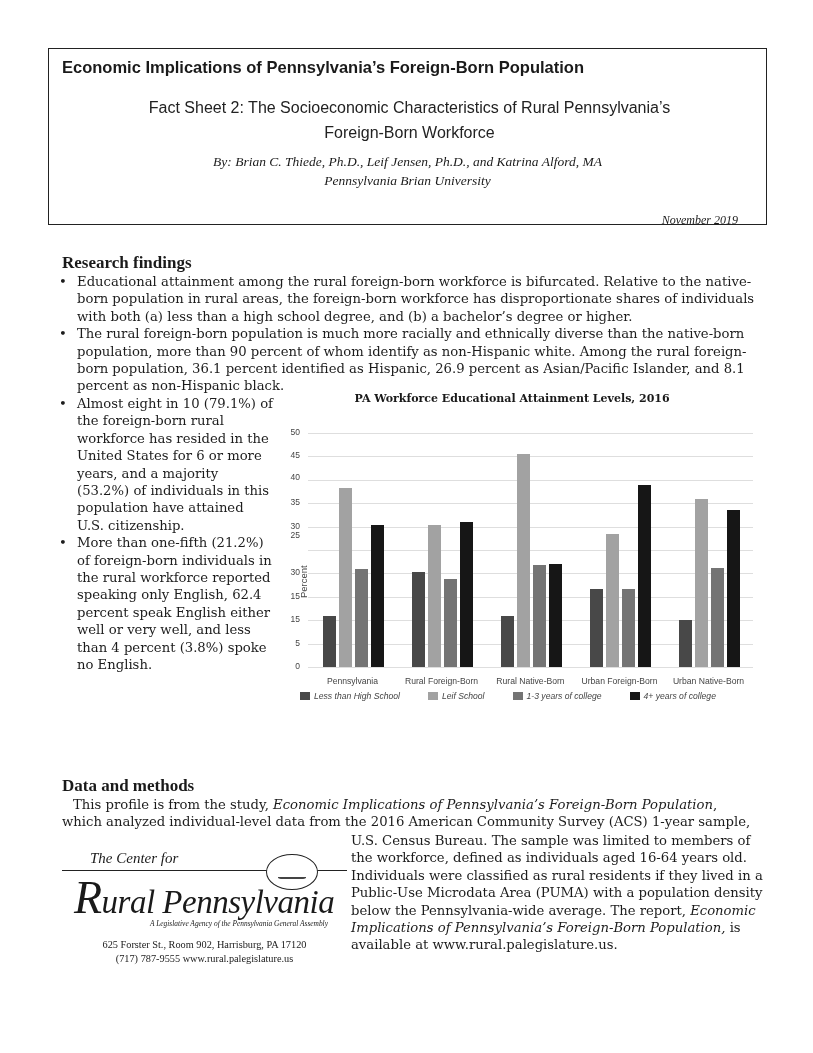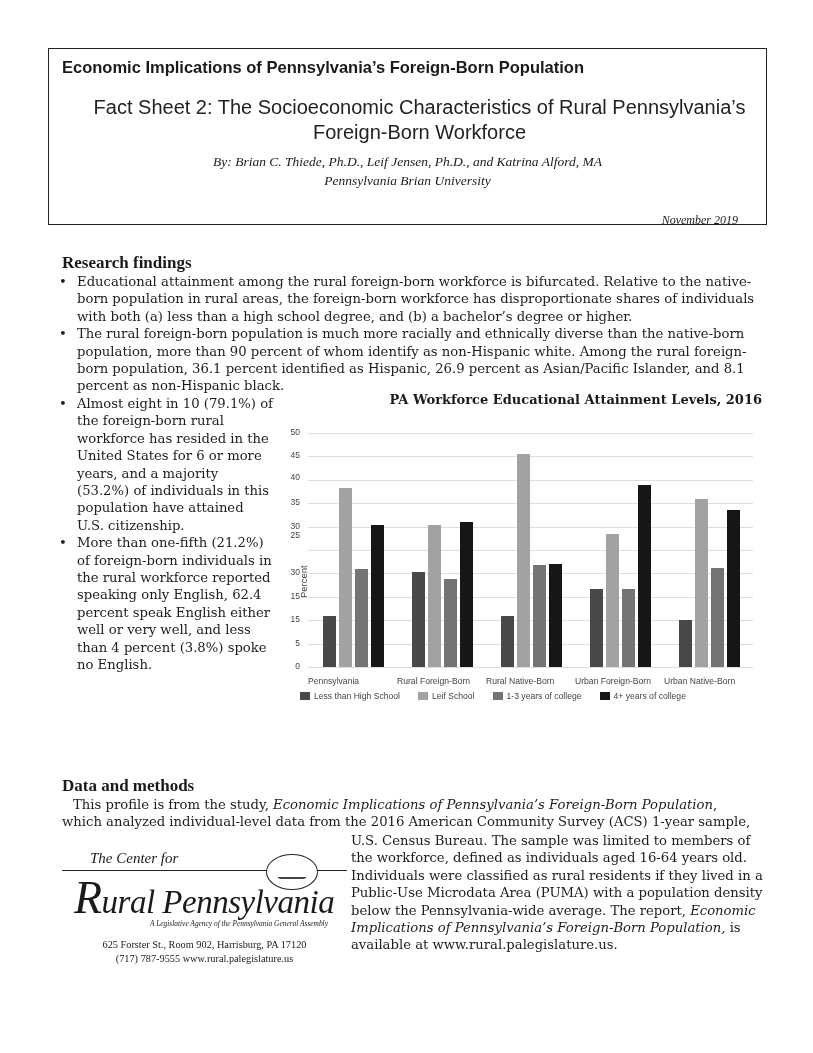--- a/index.html
+++ b/index.html
@@ -3,45 +3,45 @@
 <meta charset="utf-8">
 <style>
   html, body { margin:0; padding:0; background:#fff; }
   body { width:813px; height:1053px; position:relative; overflow:hidden; color:#1a1a1a; }
   .serif { font-family: "DejaVu Serif", "Liberation Serif", serif; }
   .sans { font-family: "Liberation Sans", "DejaVu Sans", sans-serif; }
   .lserif { font-family: "Liberation Serif", "DejaVu Serif", serif; }
 
   #header-box { position:absolute; left:48px; top:48px; width:719px; height:177px; border:1.5px solid #222; box-sizing:border-box; }
   #series-title { position:absolute; left:13px; top:9px; font-size:16.5px; font-weight:bold; color:#1a1a1a; }
-  #sheet-title { position:absolute; left:12px; width:100%; top:46px; text-align:center; font-size:20px; line-height:25px; color:#222; }
+  #sheet-title { position:absolute; left:2px; width:100%; top:46px; text-align:center; font-size:16px; line-height:25px; color:#222; }
   #authors { position:absolute; left:0; width:100%; top:103px; text-align:center; font-size:13.5px; font-style:italic; line-height:19px; }
   #date { position:absolute; right:28px; top:164px; font-size:12px; font-style:italic; }
 
   h2.section { position:absolute; margin:0; font-size:17px; font-weight:bold; }
   #rf-heading { left:62px; top:253px; }
   #dm-heading { left:62px; top:776px; }
 
   .bullets { position:absolute; margin:0; padding:0; list-style:none; font-size:13.2px; line-height:17.4px; color:#1c1c1c; }
   .bullets li { position:relative; padding-left:19px; }
   .bullets li::before { content:"•"; position:absolute; left:1px; top:0; }
   #bullets-wide { left:58px; top:273px; width:712px; }
   #bullets-narrow { left:58px; top:395px; width:215px; }
 
   
   #chart { position:absolute; left:262px; top:388px; width:500px; height:320px; }
-  #chart-title { position:absolute; left:0; width:500px; top:4px; text-align:right; font-size:13px; font-weight:bold; }
+  #chart-title { position:absolute; left:0; width:500px; top:4px; text-align:center; font-size:11px; font-weight:bold; }
   #plot { position:absolute; left:46px; top:45px; width:445px; height:234px; }
   .gridline { position:absolute; left:0; width:445px; height:1px; background:#dedede; }
   .ytick { position:absolute; left:-40px; width:32px; text-align:right; font-size:8.5px; color:#444; transform:translateY(-6px); }
   #ylabel { position:absolute; left:-10px; top:165px; font-size:9.5px; color:#444; transform:rotate(-90deg); transform-origin:left top; }
   .group { position:absolute; bottom:0; height:234px; width:89px; }
   .bar { position:absolute; bottom:0; width:13px; }
-  .xtick { position:absolute; top:243px; width:89px; text-align:left; font-size:8.6px; color:#444; white-space:nowrap; }
-  #legend { position:absolute; left:38px; top:303px; display:flex; gap:18px; font-size:8.6px; color:#444; }
+  .xtick { position:absolute; top:243px; width:89px; text-align:center; font-size:8.6px; color:#444; white-space:nowrap; }
+  #legend { position:absolute; left:38px; top:303px; display:flex; gap:28px; font-size:8.6px; color:#444;font-style:italic; }
   .legend-item { display:flex; align-items:center; gap:4px; }
   .swatch { width:10px; height:8px; display:inline-block; }
 
   #dm-text { position:absolute; left:62px; top:796px; width:700px; font-size:13.2px; line-height:17.4px; color:#1c1c1c; }
   #dm-line1 { padding-left:11px; }
   #dm-right { position:absolute; left:351px; top:832px; width:420px; font-size:13.2px; line-height:17.4px; color:#1c1c1c; }
 
   #logo { position:absolute; left:62px; top:848px; width:285px; height:120px; }
   #logo-center-for { position:absolute; left:28px; top:2px; font-size:15px; font-style:italic; }
   #logo-rule { position:absolute; left:0; top:22px; width:285px; height:1px; background:#222; }

